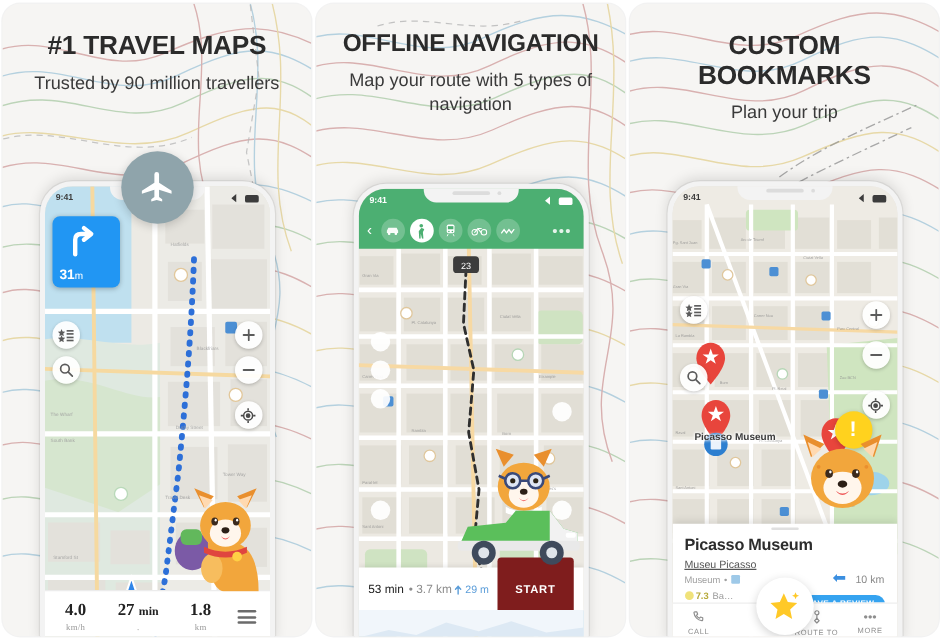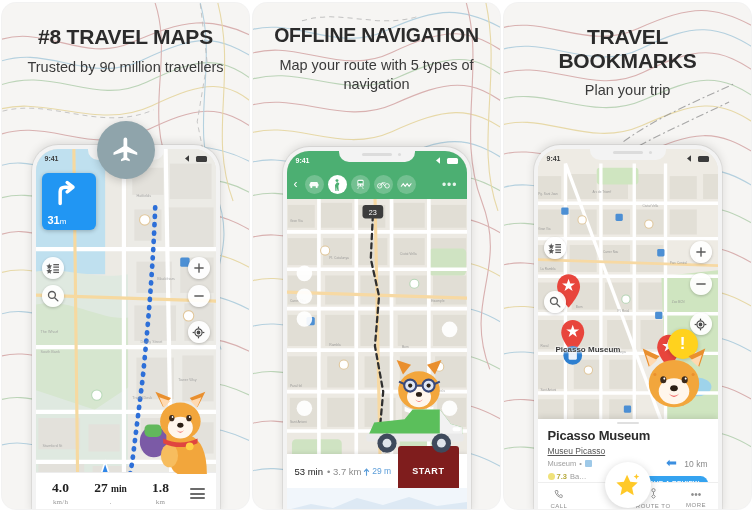--- a/index.html
+++ b/index.html
@@ -278,21 +278,21 @@
           <path d="M214 -10 C238 70,206 130,232 200" stroke="#e2cf8e"></path>
         </g>
         <g stroke="#b9b9b9" stroke-width="1" fill="none" stroke-dasharray="5 4" opacity=".8">
           <path d="M-8 112 C44 92,96 132,152 108"></path>
           <path d="M198 -8 L206 60 L196 120 L208 180"></path>
         </g>
       </svg>
     </div>
 
     <div class="head">
-      <h1>#8 TRAVEL MAPS</h1>
+      <h1>#1 TRAVEL MAPS</h1>
       <div class="sub">Trusted by 90 million travellers</div>
     </div>
 
     <div class="planecircle">
       <svg width="30" height="30" viewBox="0 0 24 24" fill="#fff">
           <path d="M21 16v-2l-8-5V3.5a1.5 1.5 0 0 0-3 0V9l-8 5v2l8-2.5V18l-2 1.5V21l3.5-1 3.5 1v-1.5L13 18v-4.5z"></path>
         </svg>
     </div>
 
     <div class="phone">
@@ -730,21 +730,21 @@
           <path d="M-10 454 C32 434,78 476,132 452 S208 422,258 454" stroke="#a8c9a4"></path>
         </g>
         <g stroke="#9b9b9b" stroke-width="1.1" fill="none" stroke-dasharray="8 3 2 3" opacity=".85">
           <path d="M120 140 C150 118,182 104,230 82"></path>
           <path d="M108 160 C140 140,176 124,226 100"></path>
         </g>
       </svg>
     </div>
 
     <div class="head">
-      <h1>TRAVEL BOOKMARKS</h1>
+      <h1>CUSTOM BOOKMARKS</h1>
       <div class="sub">Plan your trip</div>
     </div>
 
     <div class="phone">
       <div class="screen">
 
         <div class="mapwrap">
           <svg viewBox="0 0 180 350" preserveAspectRatio="xMidYMid slice">
             <rect width="180" height="350" fill="#eeebe4"></rect>
             <g fill="#e2dfd6">

